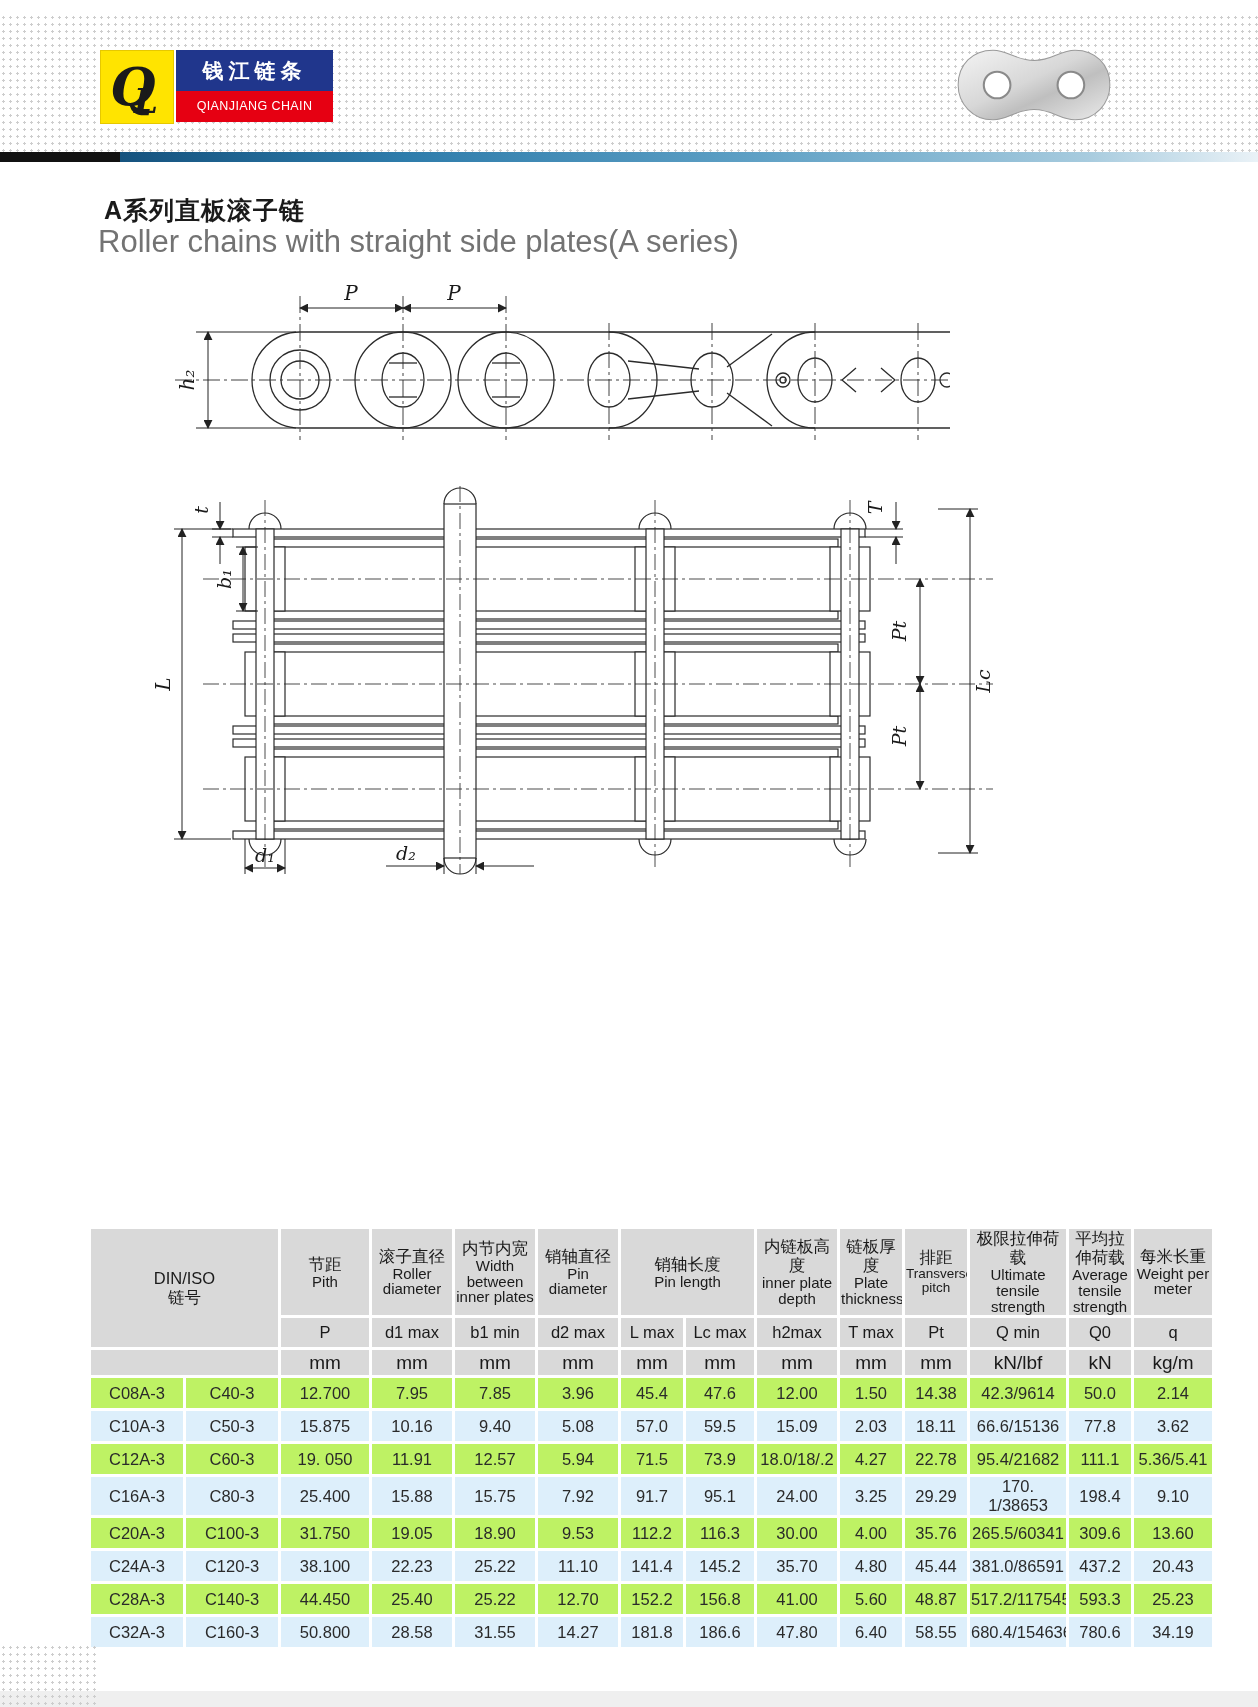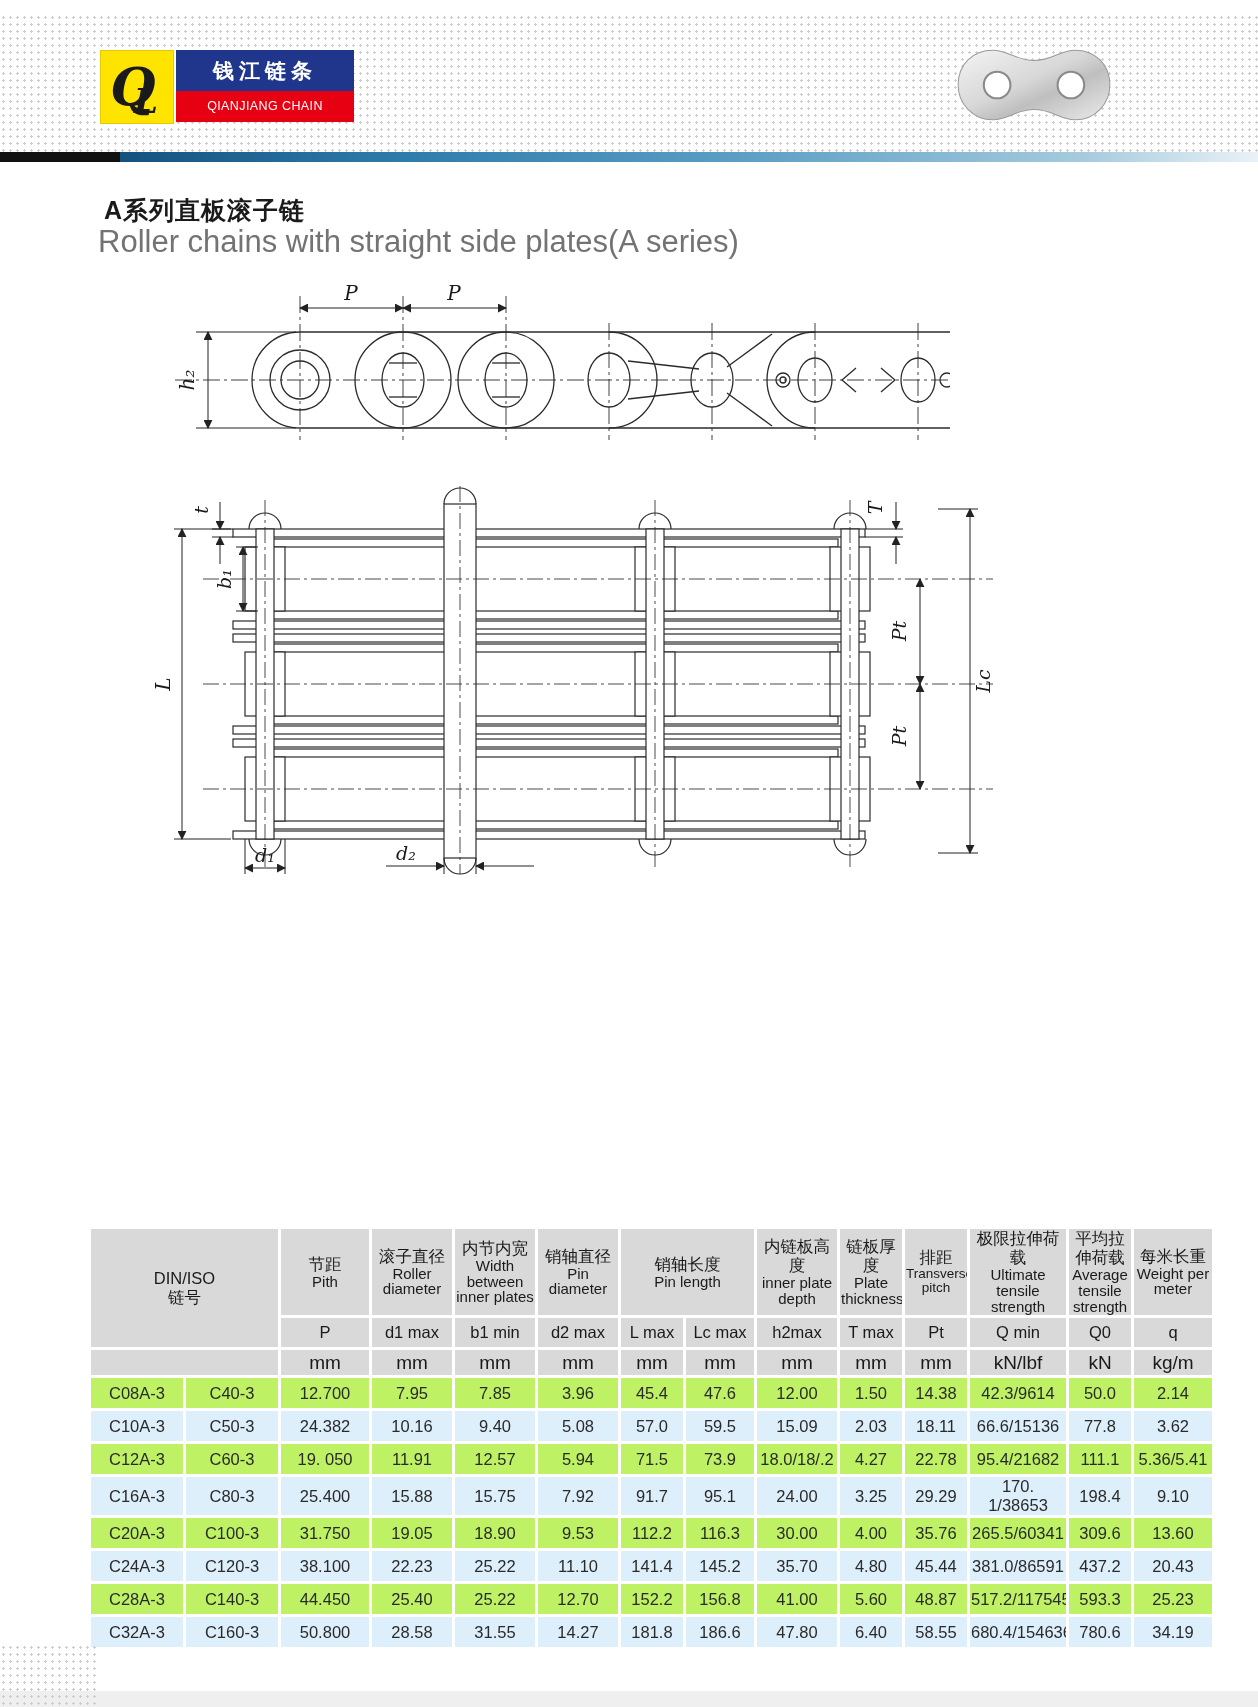--- a/index.html
+++ b/index.html
@@ -2,21 +2,21 @@
 <html><head>
 <meta charset="utf-8">
 <style>
   html,body{margin:0;padding:0;background:#fff;}
   .page{position:relative;width:1258px;height:1707px;background:#fff;overflow:hidden;
         font-family:"Liberation Sans","DejaVu Sans",sans-serif;color:#222;}
   .dots{background-image:radial-gradient(#cdcdcd 1.3px,rgba(0,0,0,0) 1.4px);background-size:7px 7px;}
   .masthead{position:absolute;left:0;top:14px;width:100%;height:138px;}
   .logo{position:absolute;left:100px;top:36px;display:flex;}
   .logo-mark{width:72px;height:72px;background:#ffe400;border:1px solid #e6c800;}
-  .logo-text{margin-left:2px;width:178px;}
+  .logo-text{margin-left:2px;width:157px;}
   .logo-cn{height:41px;background:#20368c;color:#fff;font-weight:bold;font-size:21px;
            letter-spacing:5px;text-align:center;line-height:41px;}
   .logo-en{height:31px;background:#e60012;color:#fff;font-weight:normal;font-size:12.5px;
            letter-spacing:0.4px;text-align:center;line-height:31px;}
   .plate-art{position:absolute;left:952px;top:30px;width:164px;height:82px;}
   .rule{position:absolute;left:0;top:152px;width:100%;height:10px;display:flex;}
   .rule-black{width:120px;background:#111;}
   .rule-blue{flex:1;background:linear-gradient(90deg,#15527e 0%,#2e7cab 25%,#5d9fc4 55%,#a7cbde 85%,#eaf2f7 100%);}
   .title-cn{position:absolute;left:92px;top:182px;margin:12px;font-size:25px;font-weight:600;
             letter-spacing:1px;color:#1a1a1a;}
@@ -353,21 +353,21 @@
           <td>12.00</td>
           <td>1.50</td>
           <td>14.38</td>
           <td>42.3/9614</td>
           <td>50.0</td>
           <td>2.14</td>
         </tr>
         <tr class="light">
           <td>C10A-3</td>
           <td>C50-3</td>
-          <td>24.382</td>
+          <td>15.875</td>
           <td>10.16</td>
           <td>9.40</td>
           <td>5.08</td>
           <td>57.0</td>
           <td>59.5</td>
           <td>15.09</td>
           <td>2.03</td>
           <td>18.11</td>
           <td>66.6/15136</td>
           <td>77.8</td>

